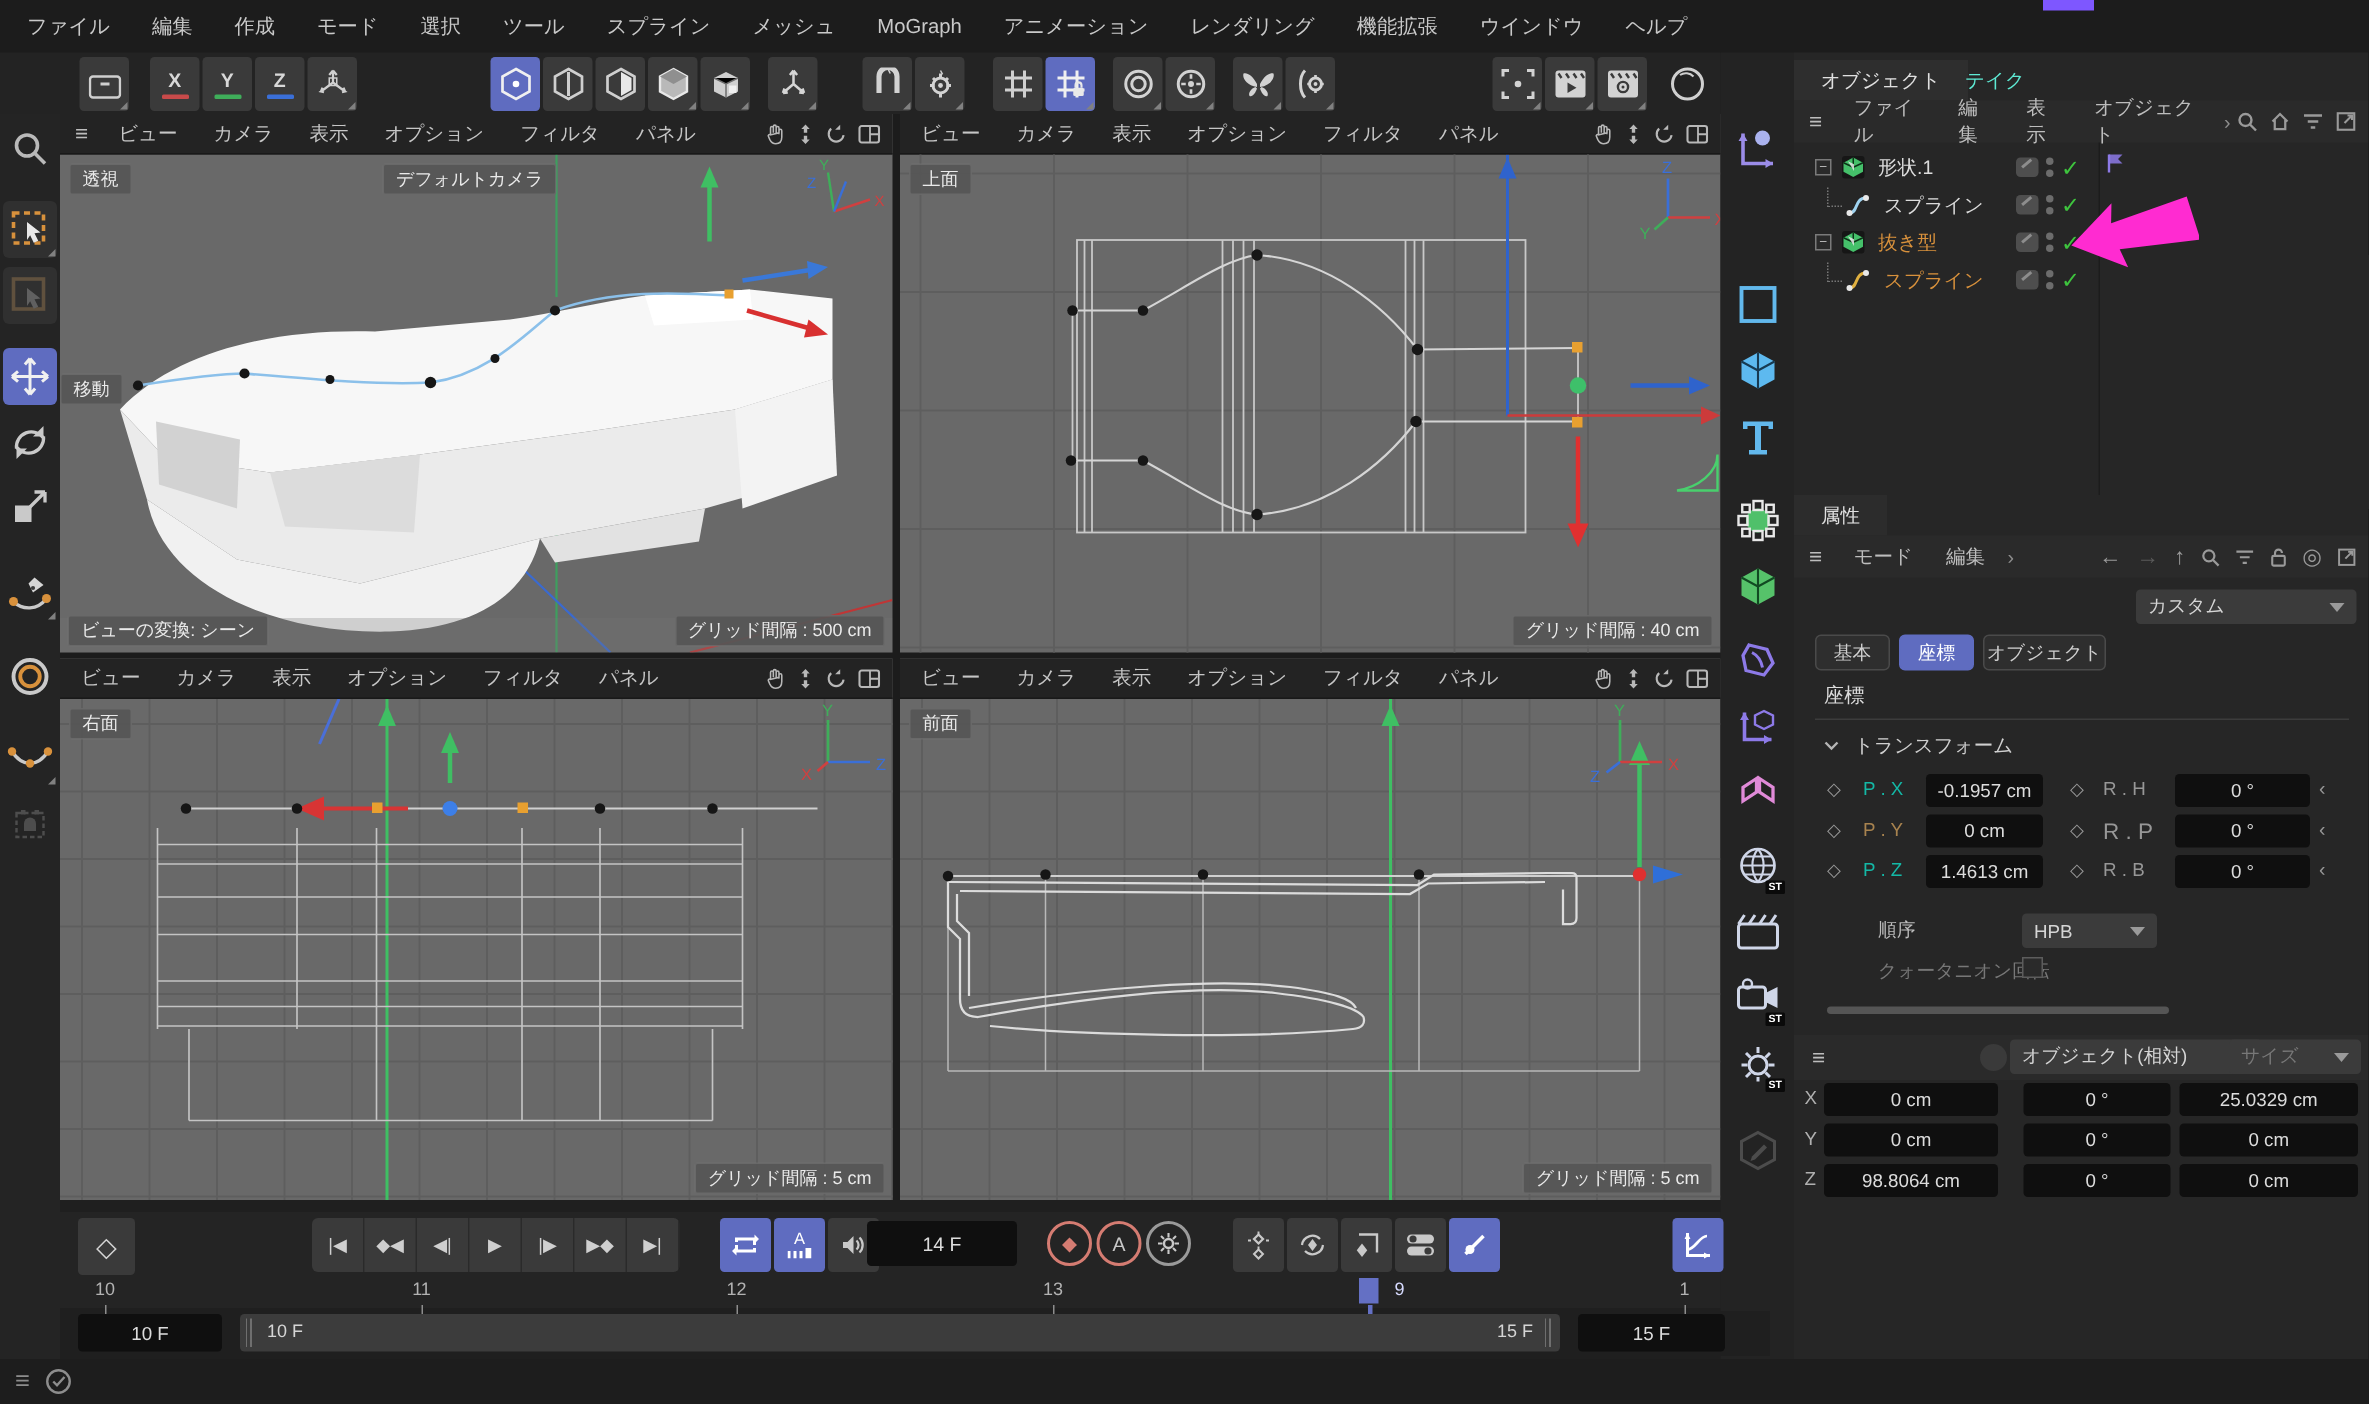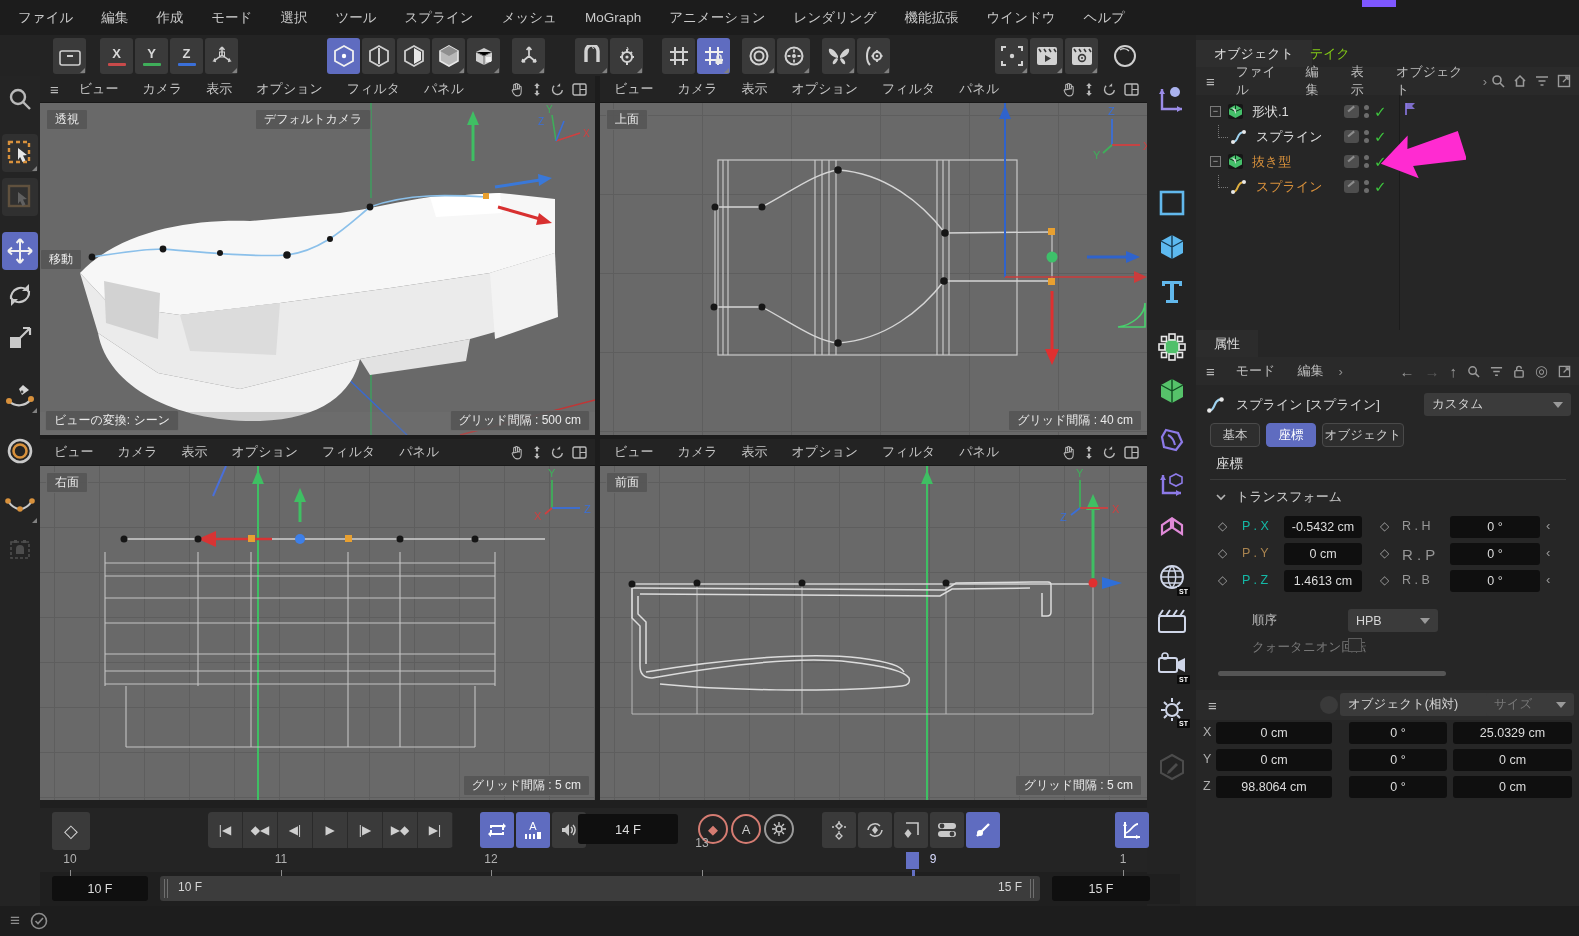--- a/index.html
+++ b/index.html
@@ -799,21 +799,21 @@
         <svg width="30" height="30" viewBox="0 0 30 30" opacity="0.35">
           <polygon points="15,3 26,9 26,21 15,27 4,21 4,9" fill="none" stroke="#9a9a9a" stroke-width="2"></polygon>
           <path d="M11 19l8-8 2 2-8 8-3 1z" fill="#9a9a9a"></path>
         </svg>
       </div>
   </div>
 
   <div id="right-panel" class="abs">
 
     <div class="rp-tab" style="left:0;top:5px;background:#2e2e2e;color:#e0e0e0">オブジェクト</div>
-    <div class="rp-tab" style="left:96px;top:5px;color:#84cc16">テイク</div>
+    <div class="rp-tab" style="left:96px;top:5px;color:#5eead4">テイク</div>
     <div class="rp-menu" style="left:0;top:32px;height:28px;width:383px;background:#2a2a2a">
       <span style="padding:0 10px;font-size:15px">≡</span>
       <span class="rp-mi">ファイル</span>
       <span class="rp-mi">編集</span>
       <span class="rp-mi">表示</span>
       <span class="rp-mi">オブジェクト</span>
       <span style="padding:0 4px;color:#8d8d8d">›</span>
       <span style="margin-left:auto;display:flex;gap:8px;padding-right:8px">
         <span>
             <svg width="14" height="14" viewBox="0 0 14 14">
@@ -963,51 +963,41 @@
           </span>
         <span>◎</span>
         <span>
             <svg width="13" height="13" viewBox="0 0 14 14">
               <rect x="1.5" y="1.5" width="11" height="11" fill="none" stroke="#9a9a9a" stroke-width="1.4"></rect>
               <path d="M6 8l5-5M8 3h3v3" fill="none" stroke="#9a9a9a" stroke-width="1.4"></path>
             </svg>
           </span>
       </span>
     </div>
-    <div class="abs flex" style="left:10px;top:356px;width:363px;height:28px">
-      <span>
-          <svg width="20" height="18" viewBox="0 0 18 16">
-            <path d="M3 13 C9 13 6 3 14 3" fill="none" stroke="#9fd3f0" stroke-width="2"></path>
-            <circle cx="3" cy="13" r="2" fill="#e8e8e8"></circle>
-            <circle cx="14" cy="3" r="2" fill="#e8e8e8"></circle>
-          </svg>
-        </span>
-      <span style="margin-left:10px;font-size:13px;color:#d5d5d5">スプライン [スプライン]</span>
-    </div>
     <div class="drop" style="left:228px;top:358px;width:147px">
         <span>カスタム</span>
         <span class="caret"></span>
       </div>
     <div class="atab" style="left:14px;top:388px;width:50px">基本</div>
     <div class="atab active" style="left:70px;top:388px;width:50px">座標</div>
     <div class="atab" style="left:126px;top:388px;width:82px">オブジェクト</div>
 
     <div class="abs" style="left:20px;top:420px;font-size:13.5px;color:#dadada">座標</div>
     <div class="hr" style="left:14px;top:444px;width:356px"></div>
     <div class="abs flex" style="left:20px;top:452px;height:20px">
       <svg width="10" height="7" viewBox="0 0 10 7">
           <path d="M1 1l4 4 4-4" fill="none" stroke="#b5b5b5" stroke-width="1.6"></path>
         </svg>
       <span style="margin-left:10px;font-size:13px;color:#d0d0d0">トランスフォーム</span>
     </div>
 
     <div class="abs" style="left:0;top:480px;width:383px;height:24px">
       <span class="abs dia" style="left:22px;top:4px">◇</span>
       <span class="abs olabel" style="left:46px;top:4px;font-size:12.5px">P . X</span>
-      <div class="field" style="left:88px;top:1px;width:78px">-0.5432 cm</div>
+      <div class="field" style="left:88px;top:1px;width:78px">-0.1957 cm</div>
       <span class="abs dia" style="left:184px;top:4px">◇</span>
       <span class="abs glabel" style="left:206px;top:4px;font-size:12.5px">R . H</span>
       <div class="field" style="left:254px;top:1px;width:90px">0 °</div>
       <span class="abs glabel" style="left:350px;top:3px">‹</span>
     </div>
     <div class="abs" style="left:0;top:507px;width:383px;height:24px">
       <span class="abs dia" style="left:22px;top:4px">◇</span>
       <span class="abs o2label" style="left:46px;top:4px;font-size:12.5px">P . Y</span>
       <div class="field" style="left:88px;top:1px;width:78px">0 cm</div>
       <span class="abs dia" style="left:184px;top:4px">◇</span>
@@ -1153,21 +1143,21 @@
         <svg width="20" height="20" viewBox="0 0 20 20">
           <path d="M3 2v15h15" fill="none" stroke="#fff" stroke-width="2"></path>
           <path d="M3 13c5 0 8-9 13-9" fill="none" stroke="#fff" stroke-width="1.8"></path>
           <path d="M3 2L1 6h4zM18 17l-4-2v4z" fill="#fff"></path>
         </svg>
       </div>
 
     <span class="tick-num" style="left:30px;top:44px">10</span>
     <span class="tick-num" style="left:241px;top:44px">11</span>
     <span class="tick-num" style="left:451px;top:44px">12</span>
-    <span class="tick-num" style="left:662px;top:28px">13</span>
+    <span class="tick-num" style="left:662px;top:44px">13</span>
     <span class="tick-num" style="left:1083px;top:44px">1</span>
     <span class="abs" style="left:866px;top:44px;width:13px;height:17px;background:#6470c4"></span>
     <span class="tick-num" style="left:893px;top:44px;color:#d7dbff">9</span>
   </div>
 
   <div id="range-row" class="abs">
     <span class="tickm" style="left:30px;top:-4px"></span>
     <span class="tickm" style="left:241px;top:-4px"></span>
     <span class="tickm" style="left:451px;top:-4px"></span>
     <span class="tickm" style="left:662px;top:-4px"></span>

